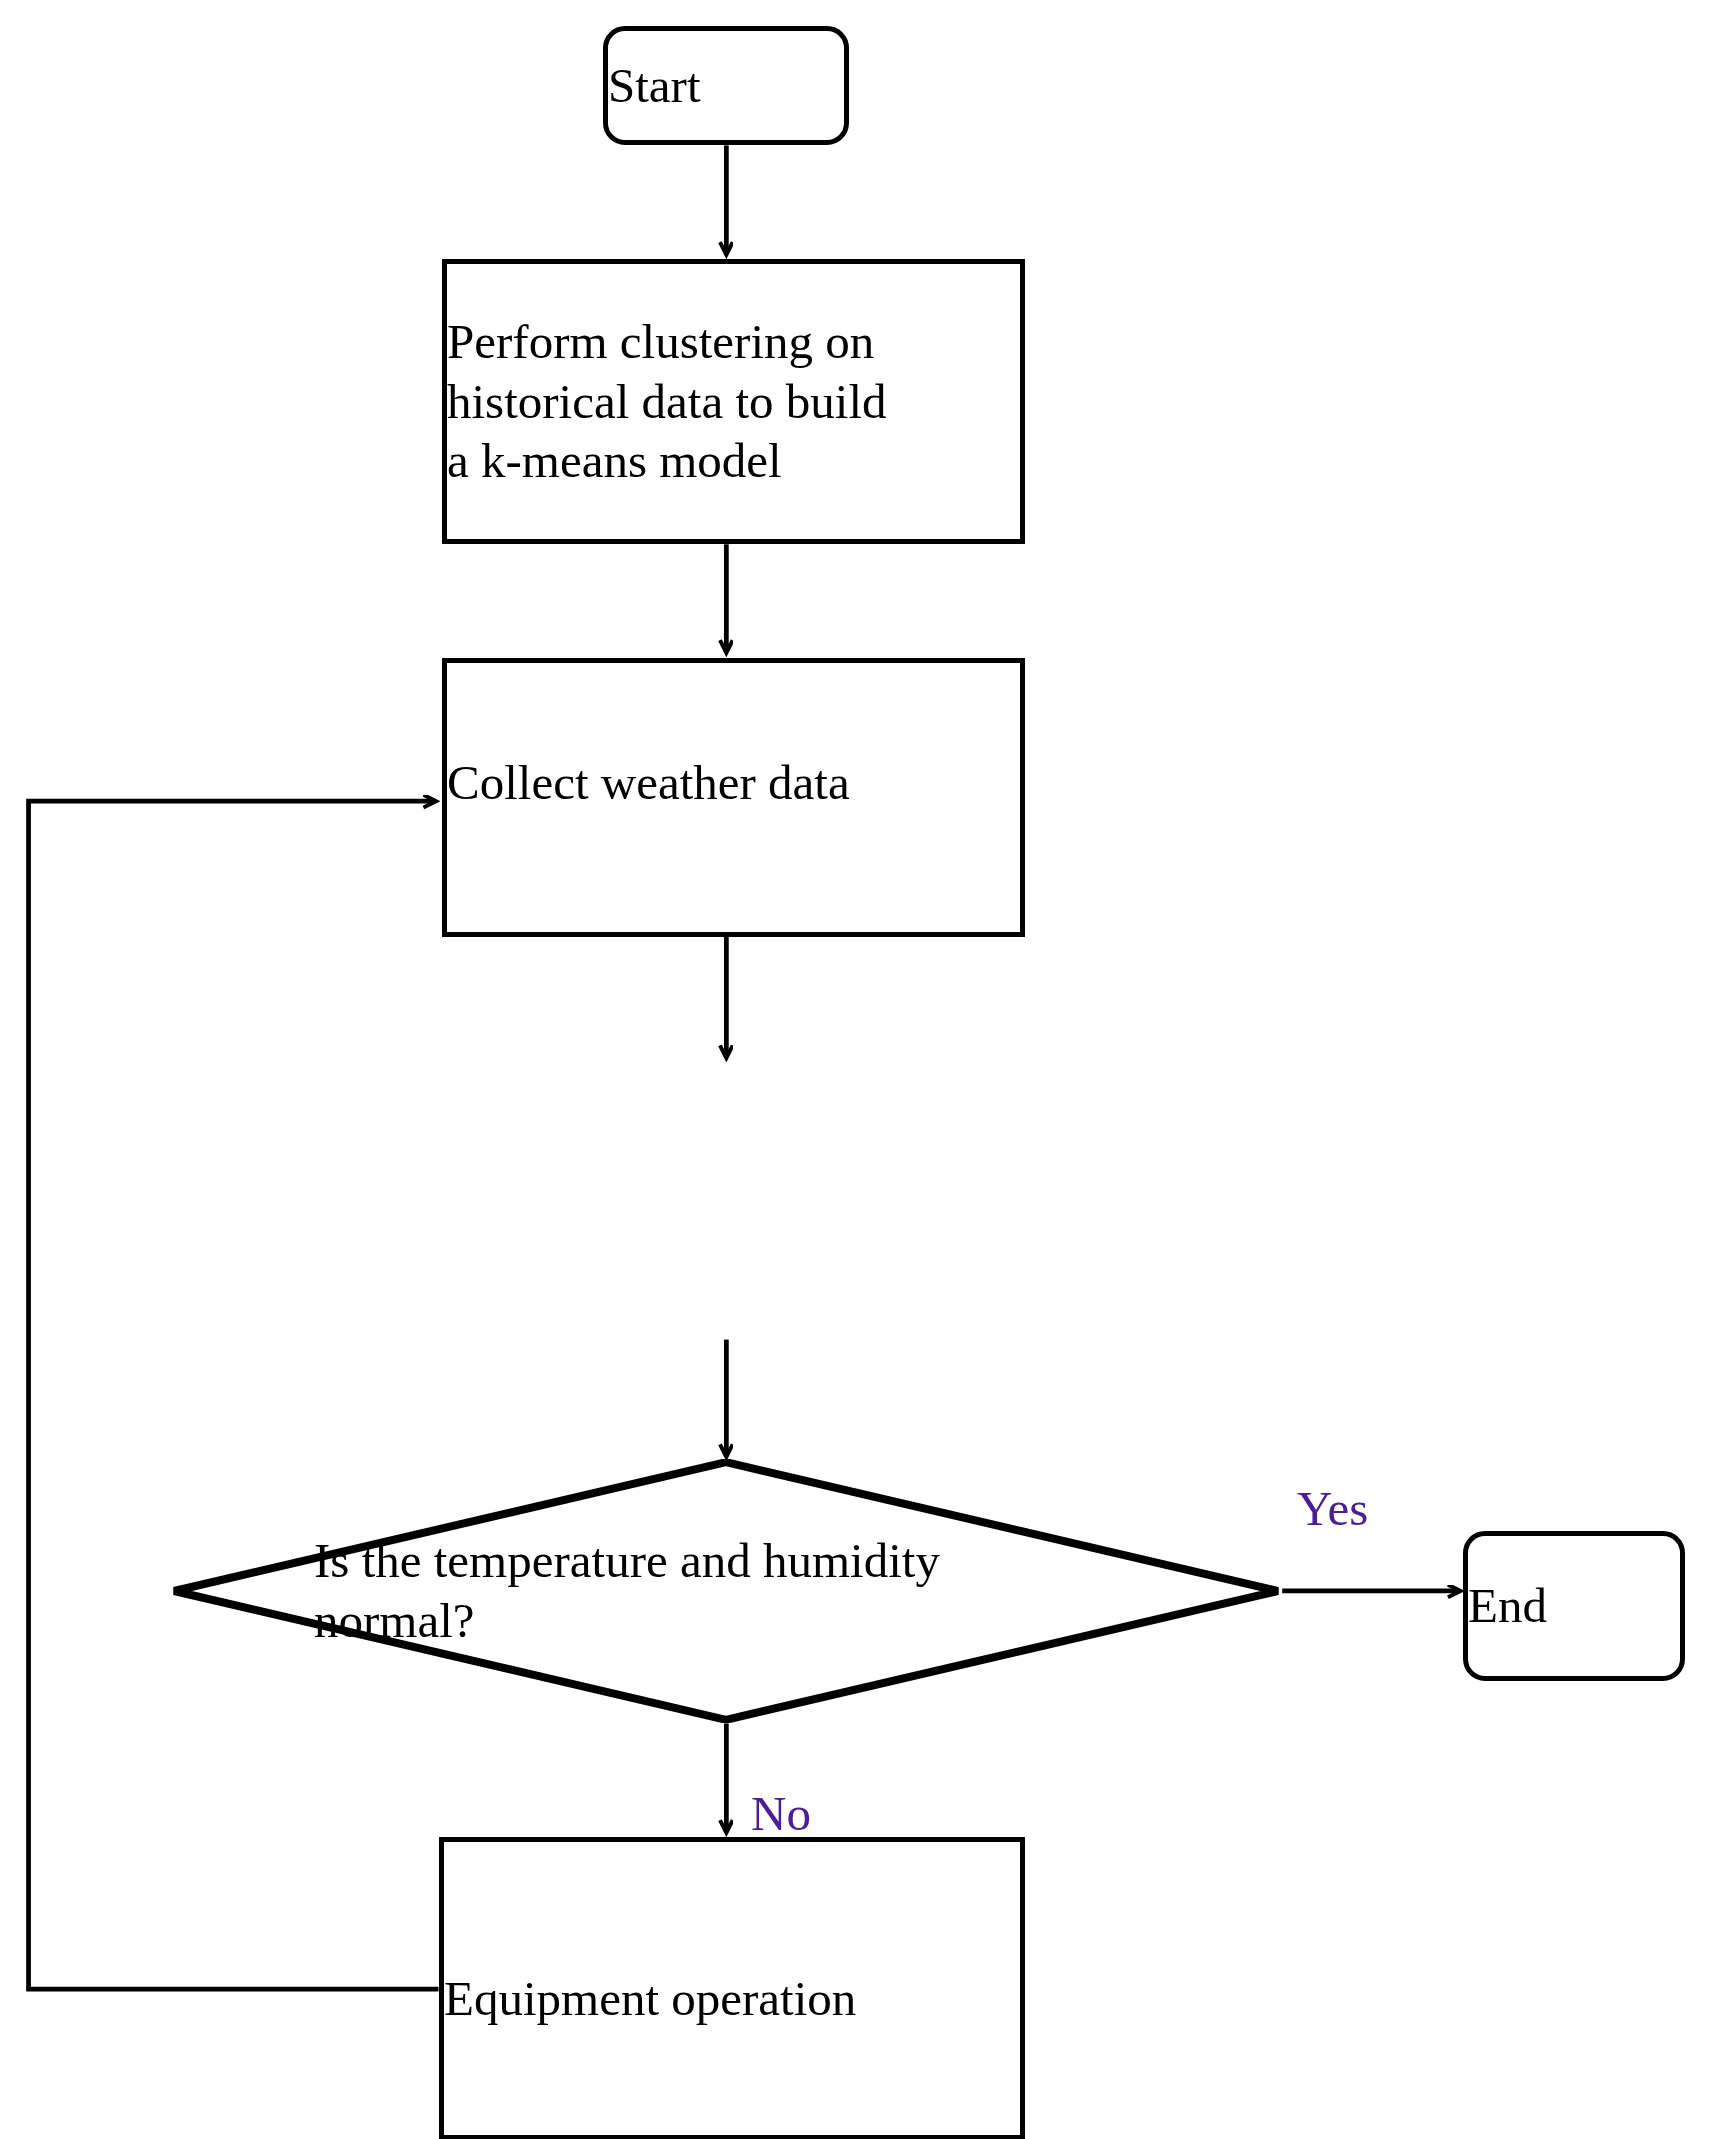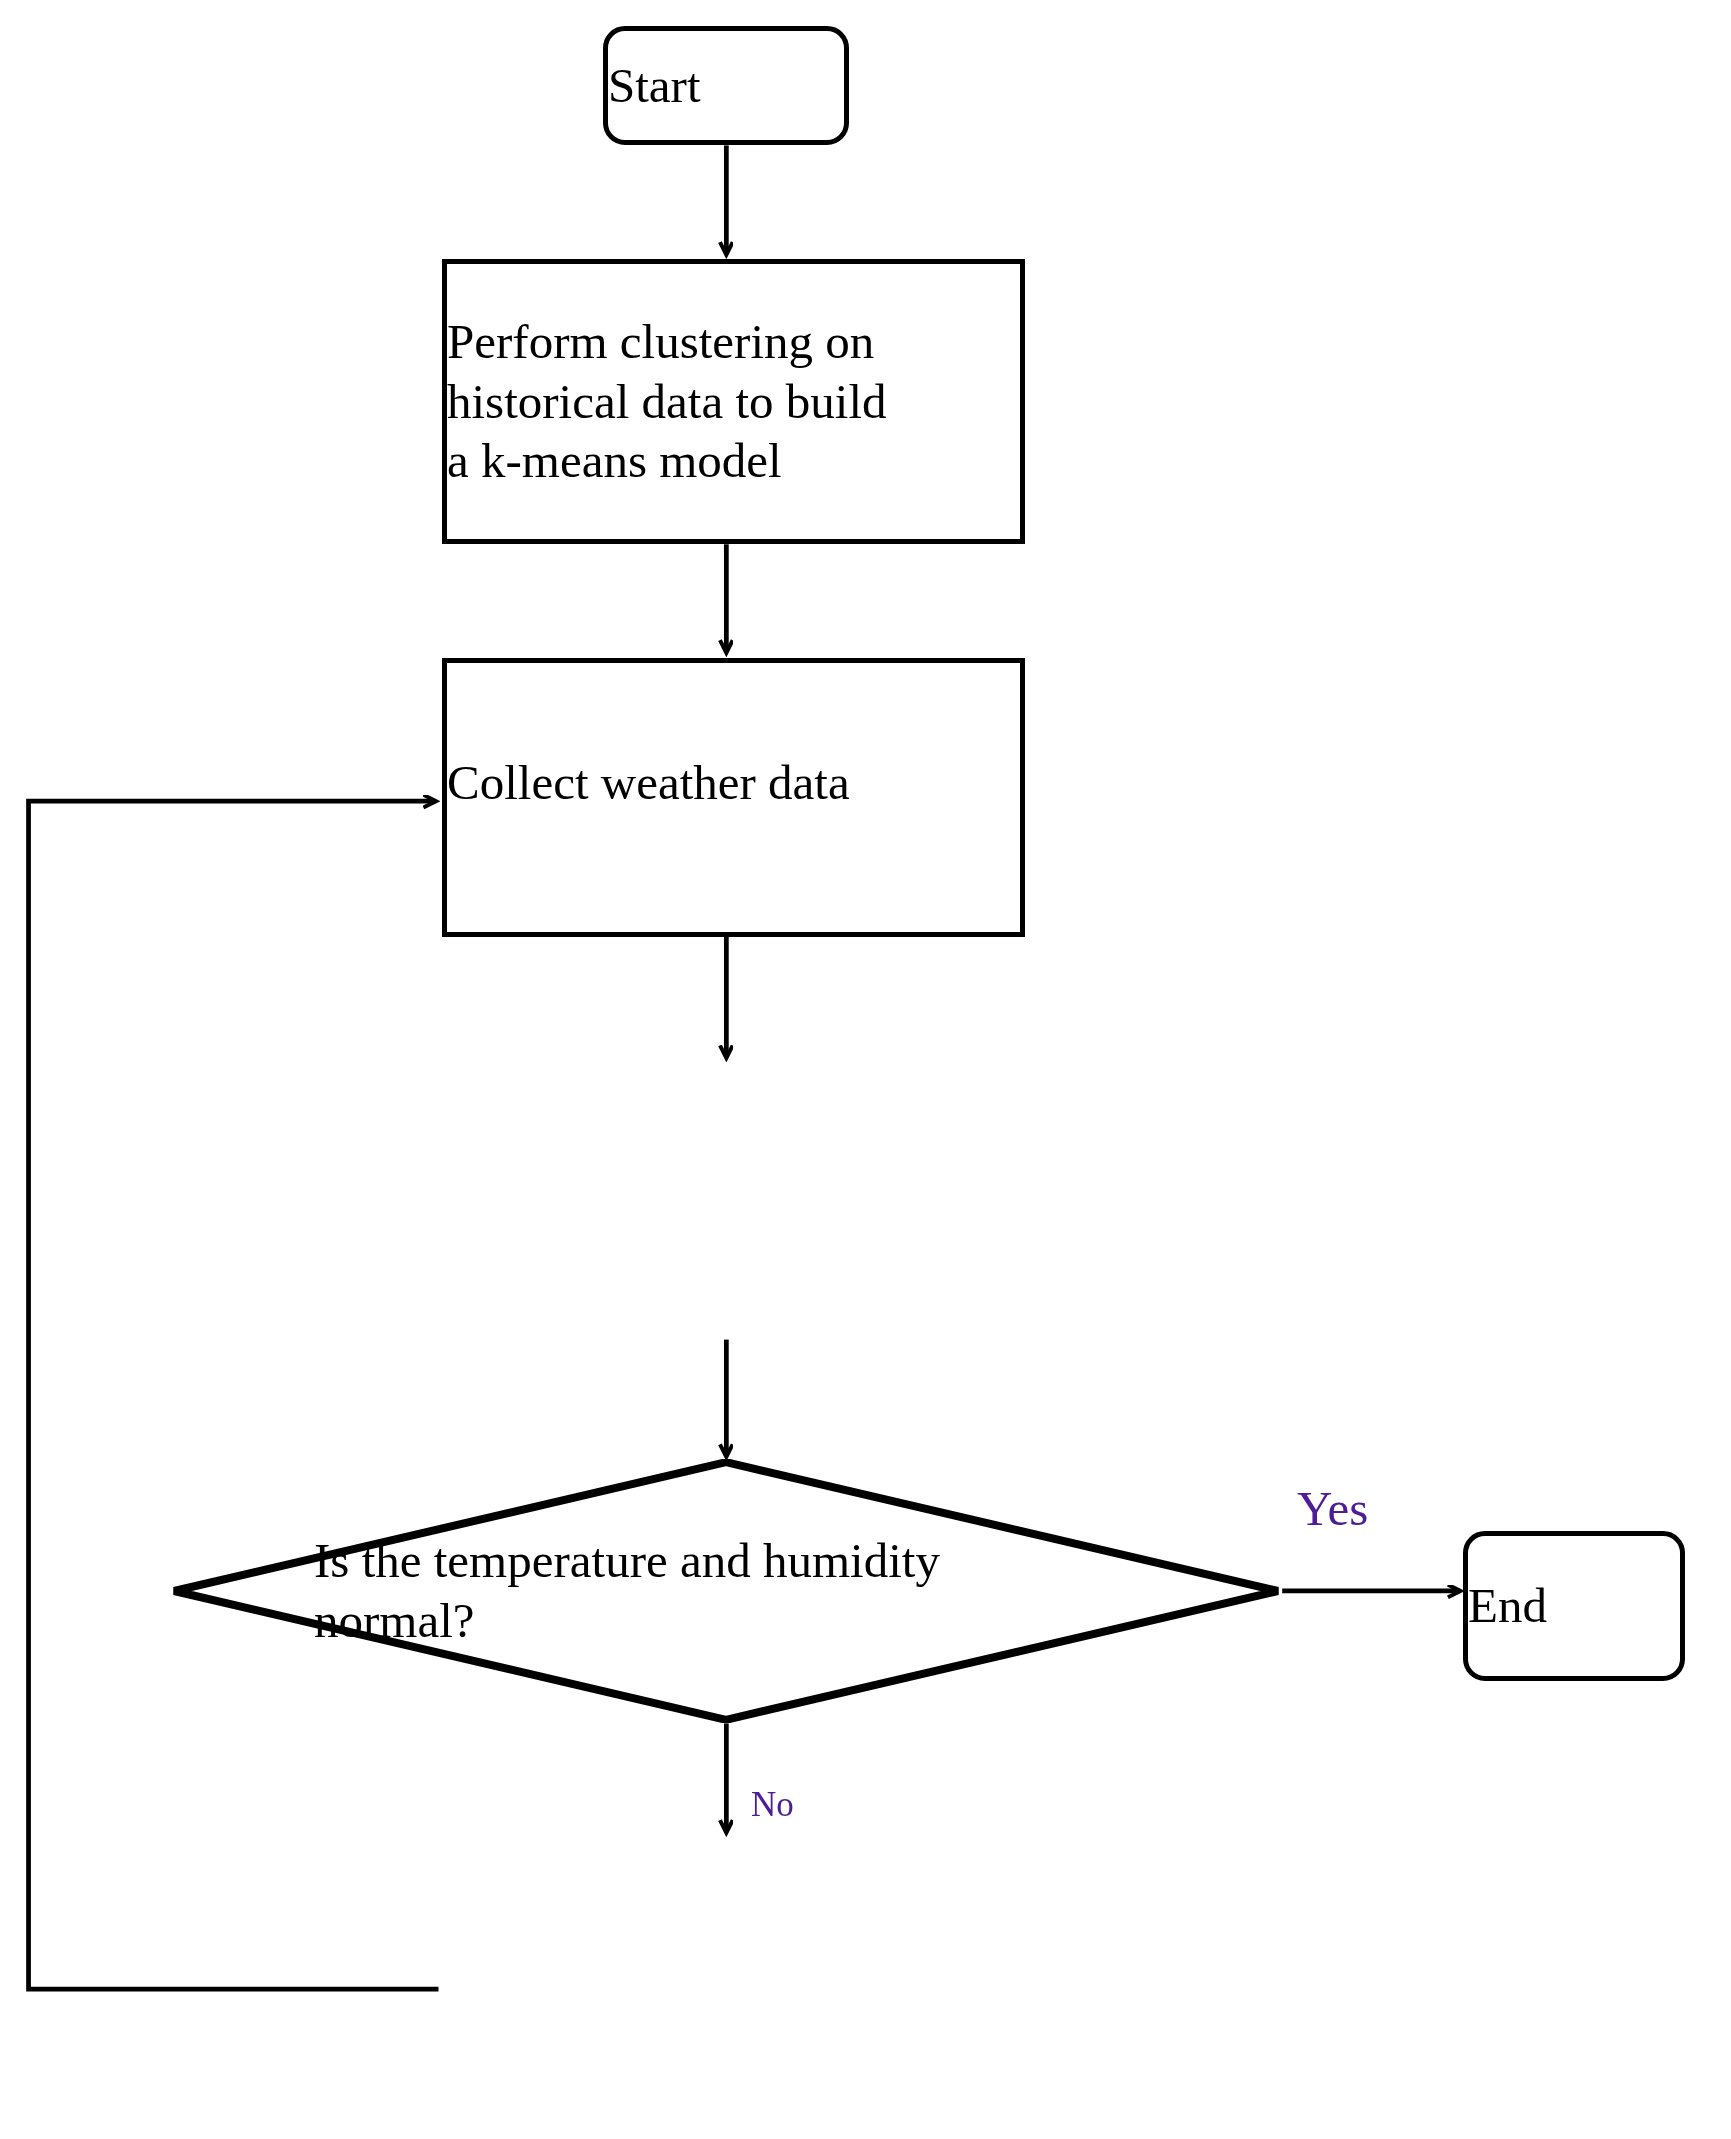--- a/index.html
+++ b/index.html
@@ -89,21 +89,21 @@
     left: 1463px; top: 1531px; width: 222px; height: 150px;
     font-size: 49px;
   }
   #node-equipment {
     left: 439px; top: 1837px; width: 586px; height: 303px;
     font-size: 49px;
     align-items: flex-start;
     padding-top: 127px;
   }
   #label-yes { left: 1297px; top: 1480px; font-size: 49px; }
-  #label-no  { left: 751px;  top: 1785px; font-size: 35px; }
+  #label-no  { left: 751px;  top: 1785px; font-size: 49px; }
 </style>
 </head>
 <body>
 
 <div id="canvas">
 
   <svg id="wires" viewBox="0 0 2183 2698" width="1731" height="2140" xmlns="http://www.w3.org/2000/svg">
     <defs>
       <marker id="arrowhead" markerWidth="22" markerHeight="22" refX="16" refY="8" orient="auto" markerUnits="userSpaceOnUse">
         <path d="M1 0 L17 8 L1 16" fill="none" stroke="#000000" stroke-width="5" stroke-linecap="butt" stroke-linejoin="miter"></path>
@@ -152,19 +152,22 @@
       <polygon points="700,4 1396,166.5 700,329 4,166.5" fill="#ffffff" stroke="#000000" stroke-width="8" vector-effect="non-scaling-stroke"></polygon>
     </svg>
     <span class="node-label">Is the temperature and humidity
 normal?</span>
   </div>
 
   <div class="node terminator" id="node-end">
     <span class="node-label">End</span>
   </div>
 
+  <div class="node process" id="node-equipment">
+    <span class="node-label">Equipment operation</span>
+  </div>
 
   <span class="edge-label" id="label-yes">Yes</span>
 
   <span class="edge-label" id="label-no">No</span>
 
 </div>
 
 
 </body></html>

